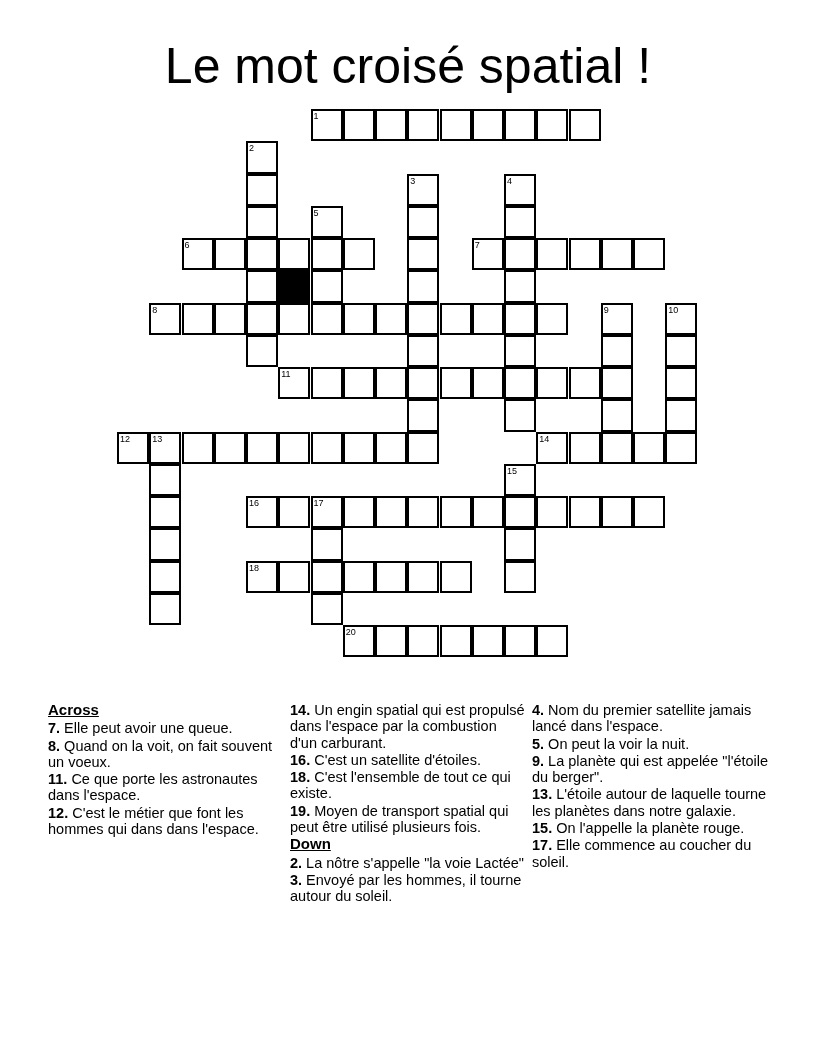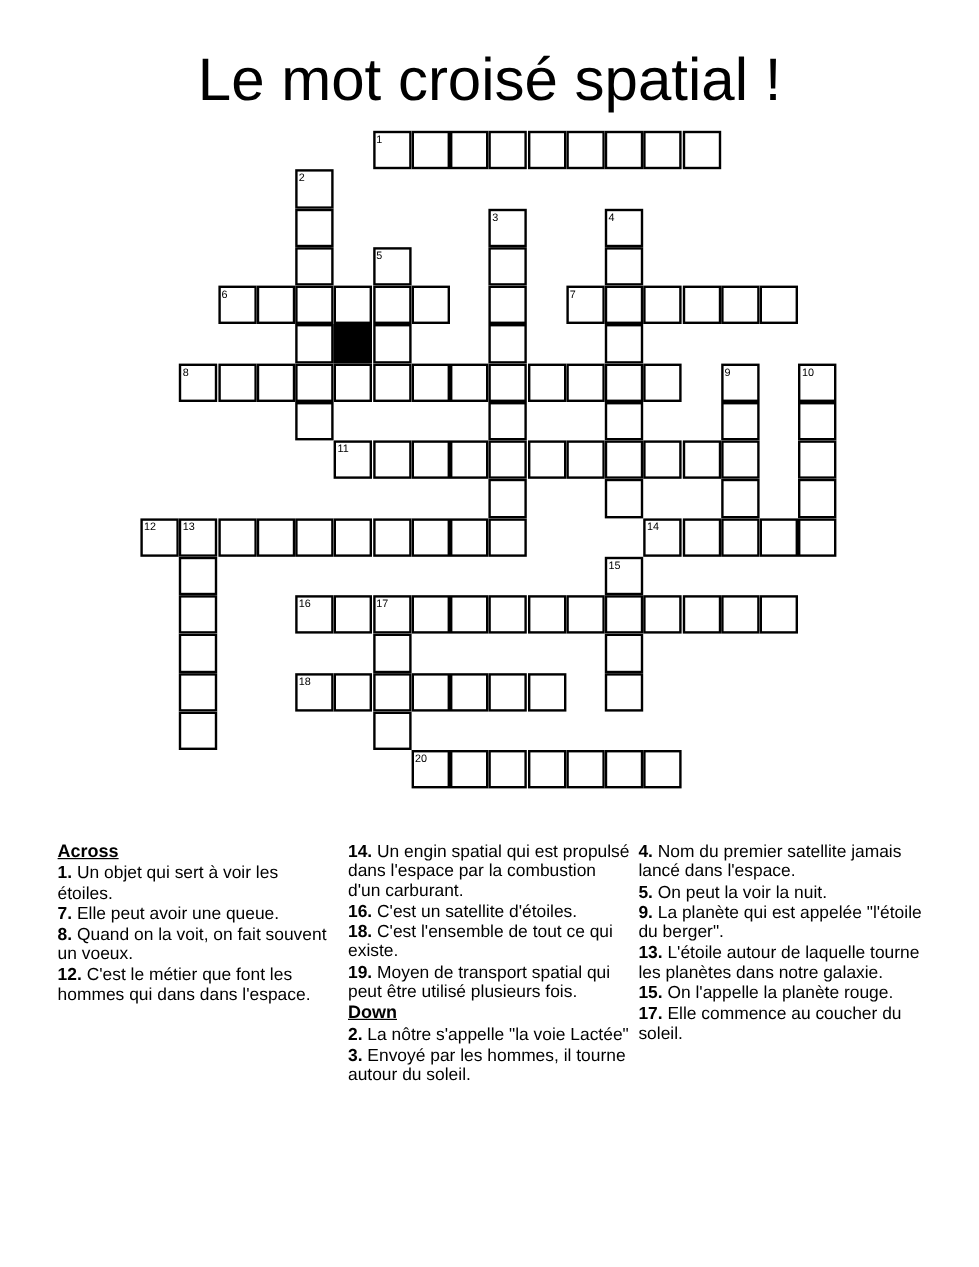--- a/index.html
+++ b/index.html
@@ -182,23 +182,23 @@
     <div class="cell" style="left: 290.25px; top: 516px;"></div>
     <div class="cell" style="left: 322.5px; top: 516px;"></div>
     <div class="cell" style="left: 354.75px; top: 516px;"></div>
     <div class="cell" style="left: 387px; top: 516px;"></div>
     <div class="cell" style="left: 419.25px; top: 516px;"></div>
   </div>
 
 <div class="clues col1">
   <div class="hdr">Across</div>
   <div id="col1">
-      <div class="clue"><b>1.</b><span> Un objet qui sert à voir les étoiles.</span></div>
       <div class="clue"><b>7.</b><span> Elle peut avoir une queue.</span></div>
       <div class="clue"><b>8.</b><span> Quand on la voit, on fait souvent un voeux.</span></div>
+      <div class="clue"><b>11.</b><span> Ce que porte les astronautes dans l'espace.</span></div>
       <div class="clue"><b>12.</b><span> C'est le métier que font les hommes qui dans dans l'espace.</span></div>
     </div>
 </div>
 
 <div class="clues col2">
   <div id="col2a">
       <div class="clue"><b>14.</b><span> Un engin spatial qui est propulsé dans l'espace par la combustion d'un carburant.</span></div>
       <div class="clue"><b>16.</b><span> C'est un satellite d'étoiles.</span></div>
       <div class="clue"><b>18.</b><span> C'est l'ensemble de tout ce qui existe.</span></div>
       <div class="clue"><b>19.</b><span> Moyen de transport spatial qui peut être utilisé plusieurs fois.</span></div>

